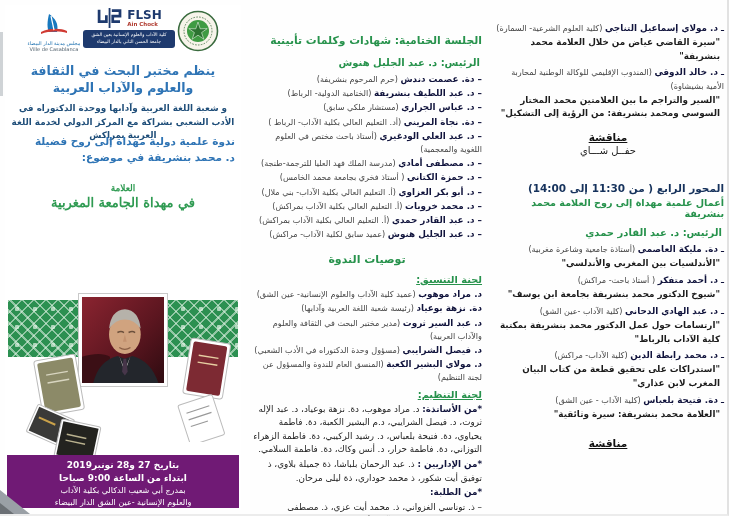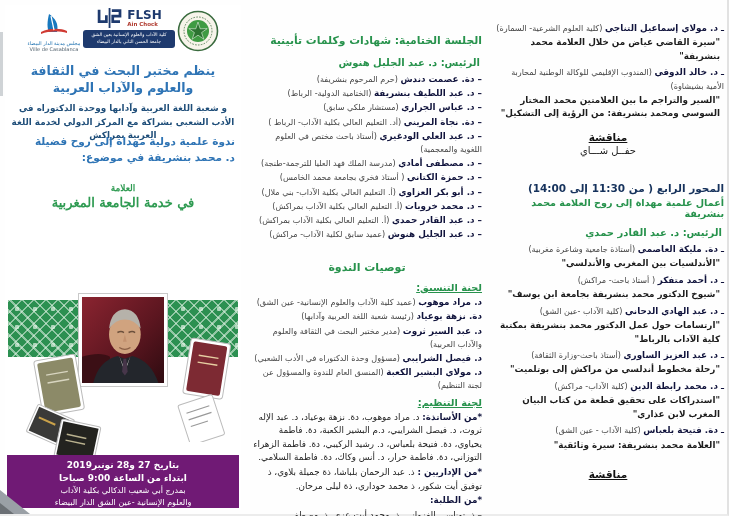--- a/index.html
+++ b/index.html
@@ -45,21 +45,21 @@
 
   
   .col{position:absolute;top:0;direction:rtl;text-align:right;color:#222;}
   .col-mid{left:252px;width:230px;padding-top:34px;}
   .col-right{left:492px;width:232px;padding-top:22px;}
   .sess-title{color:#27924c;font-weight:bold;font-size:10.8px;margin-bottom:10px;}
   .chair{color:#27924c;font-weight:bold;font-size:10px;margin:6px 2px 5px 0;}
   .li{font-size:8.8px;line-height:1.5;margin-bottom:1px;}
   .nm{font-weight:bold;color:#10133c;margin-top:16px;}
   .af{font-size:8.1px;color:#454545;}
-  .center-green{color:#27924c;font-weight:bold;font-size:11px;text-align:center;margin:20px 0 8px;}
+  .center-green{color:#27924c;font-weight:bold;font-size:11px;text-align:center;margin:12px 0 8px;}
   .cmte{color:#27924c;font-weight:bold;font-size:9.8px;text-decoration:underline;margin:4px 0 3px;}
   .para{font-size:8.8px;line-height:1.55;margin-bottom:1px;color:#222;}
   .plabel{font-weight:bold;color:#10133c;}
   .pitem{margin-bottom:3px;}
   .ptitle{font-size:8.8px;font-weight:bold;color:#1c1c1c;line-height:1.55;padding-right:4px;}
   .disc{text-align:center;font-weight:bold;text-decoration:underline;font-size:10.5px;color:#111;margin-top:10px;}
   .tea{text-align:center;font-size:10px;color:#222;margin-top:2px;margin-bottom:26px;}
   .s4t{color:#16325c;font-weight:bold;font-size:10.5px;margin-bottom:3px;}
   .s4s{color:#27924c;font-weight:bold;font-size:9.6px;margin-bottom:8px;}
   .final-disc{margin-top:16px;}
@@ -115,21 +115,21 @@
 
     <div class="org-title" dir="rtl">ينظم مختبر البحث في الثقافة والعلوم والآداب العربية</div>
     <div class="org-sub" dir="rtl">و شعبة اللغة العربية وآدابها ووحدة الدكتوراه في الأدب الشعبي بشراكة مع المركز الدولي لخدمة اللغة العربية بمراكش</div>
     <div class="event-intro" dir="rtl">
       <div>ندوة علمية دولية مهداة إلى روح  فضيلة</div>
       <div>د. محمد بنشريفة في موضوع:</div>
     </div>
 
     <div class="callig" dir="rtl">
       <div class="callig-top">العلامة</div>
-      <div class="callig-sub">في خدمة الجامعة المغربية</div>
+      <div class="callig-sub">في مهداة الجامعة المغربية</div>
     </div>
 
     <div class="ornament ol"></div>
     <div class="ornament or"></div>
 
     <div class="photo">
       <svg width="82" height="86" viewBox="0 0 88 92" preserveAspectRatio="none">
         <defs>
           <linearGradient id="pbg" x1="0" y1="0" x2="1" y2="1">
             <stop offset="0" stop-color="#8a2430"></stop>
@@ -255,24 +255,20 @@
         </div>
         <div class="pitem">
           <div class="li"><span class="nm">ـ د. أحمد متفكر</span><span class="af"> ( أستاذ باحث- مراكش)</span></div>
           <div class="ptitle">"شيوخ الدكتور محمد بنشريفة بجامعة ابن يوسف"</div>
         </div>
         <div class="pitem">
           <div class="li"><span class="nm">ـ د. عبد الهادي الدحاني</span><span class="af"> (كلية الآداب -عين الشق)</span></div>
           <div class="ptitle">"ارتسامات حول عمل الدكتور محمد بنشريفة بمكتبة كلية الآداب بالرباط"</div>
         </div>
         <div class="pitem">
-          <div class="li"><span class="nm">ـ د. عبد العزيز الساوري</span><span class="af"> (أستاذ باحث-وزارة الثقافة)</span></div>
-          <div class="ptitle">"رحلة مخطوط أندلسي من مراكش إلى بوتلميت"</div>
-        </div>
-        <div class="pitem">
           <div class="li"><span class="nm">ـ د. محمد رابطة الدين</span><span class="af"> (كلية الآداب- مراكش)</span></div>
           <div class="ptitle">"استدراكات على تحقيق قطعة من كتاب البيان المغرب لابن عذاري"</div>
         </div>
         <div class="pitem">
           <div class="li"><span class="nm">ـ دة. فتيحة بلعباس</span><span class="af"> (كلية الآداب - عين الشق)</span></div>
           <div class="ptitle">"العلامة محمد بنشريفة: سيرة وثائقية"</div>
         </div>
       </div>
 
     <div class="disc final-disc">مناقشة</div>

